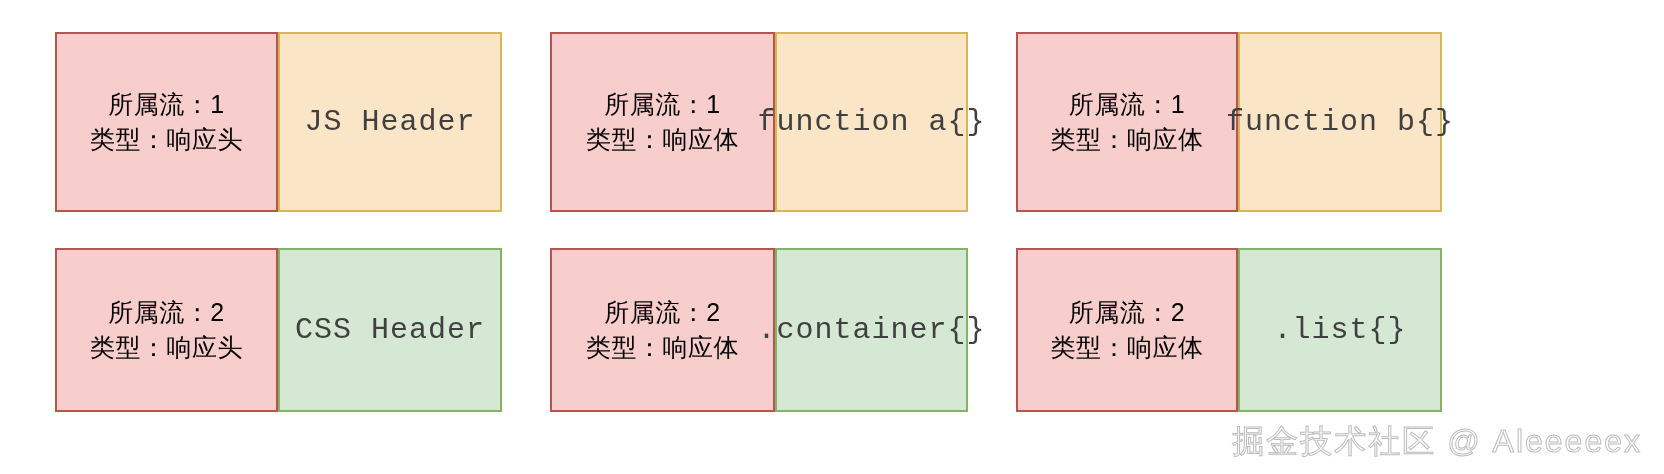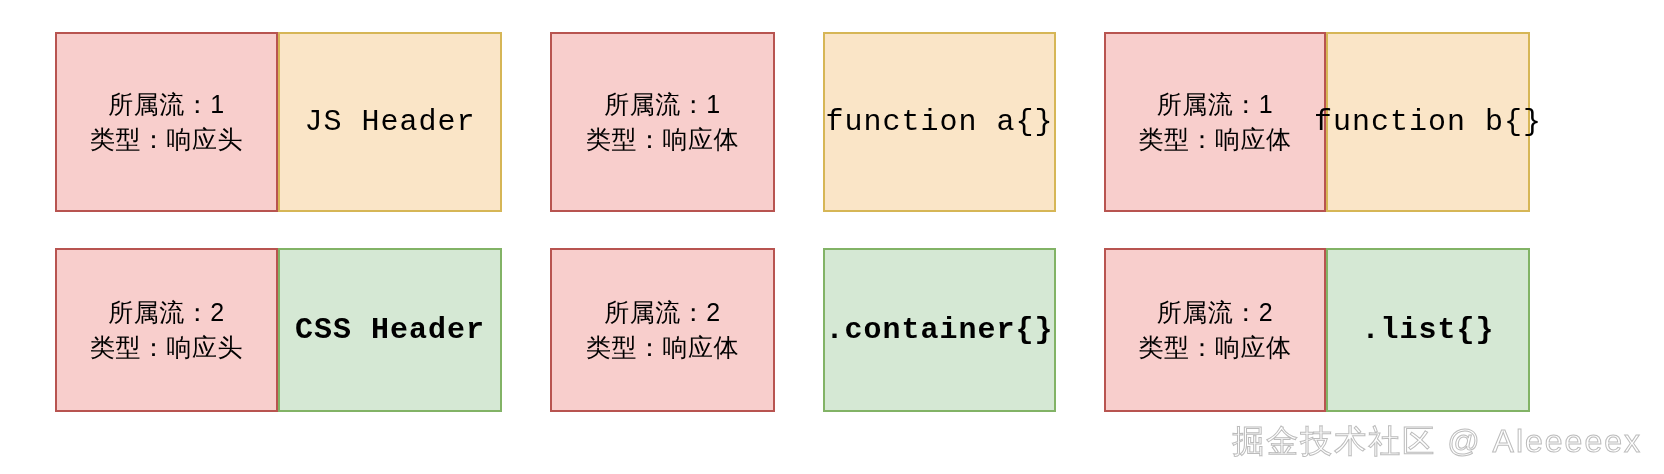--- a/index.html
+++ b/index.html
@@ -62,44 +62,43 @@
   .cell-meta .meta-line {
     display: block;
   }
 
   
   .cell-payload {
     box-sizing: border-box;
     display: flex;
     align-items: center;
     justify-content: center;
-    color: #000000;
+    color: #404040;
     font-family: "Liberation Mono", "DejaVu Sans Mono", monospace;
     font-size: 30px;
     letter-spacing: 1px;
     white-space: nowrap;
   }
 
   .payload-orange {
     background: #fae5c7;
     border: 2px solid #d6b656;
   }
 
   .payload-green {
     background: #d5e8d4;
     border: 2px solid #82b366;
-    font-weight: bold;
   }
 
   
   .g1 .cell-meta    { width: 223px; }
   .g1 .cell-payload { width: 224px; }
 
   .g2 .cell-meta    { width: 225px; }
-  .g2 .cell-payload { width: 233px; margin-left: 48px; }
+  .g2 .cell-payload { width: 193px; }
 
   .g3 .cell-meta    { width: 222px; }
   .g3 .cell-payload { width: 204px; }
 
   .row-1 .g1 { margin-right: 48px; }
   .row-1 .g2 { margin-right: 48px; }
   .row-2 .g1 { margin-right: 48px; }
   .row-2 .g2 { margin-right: 48px; }
 
   

